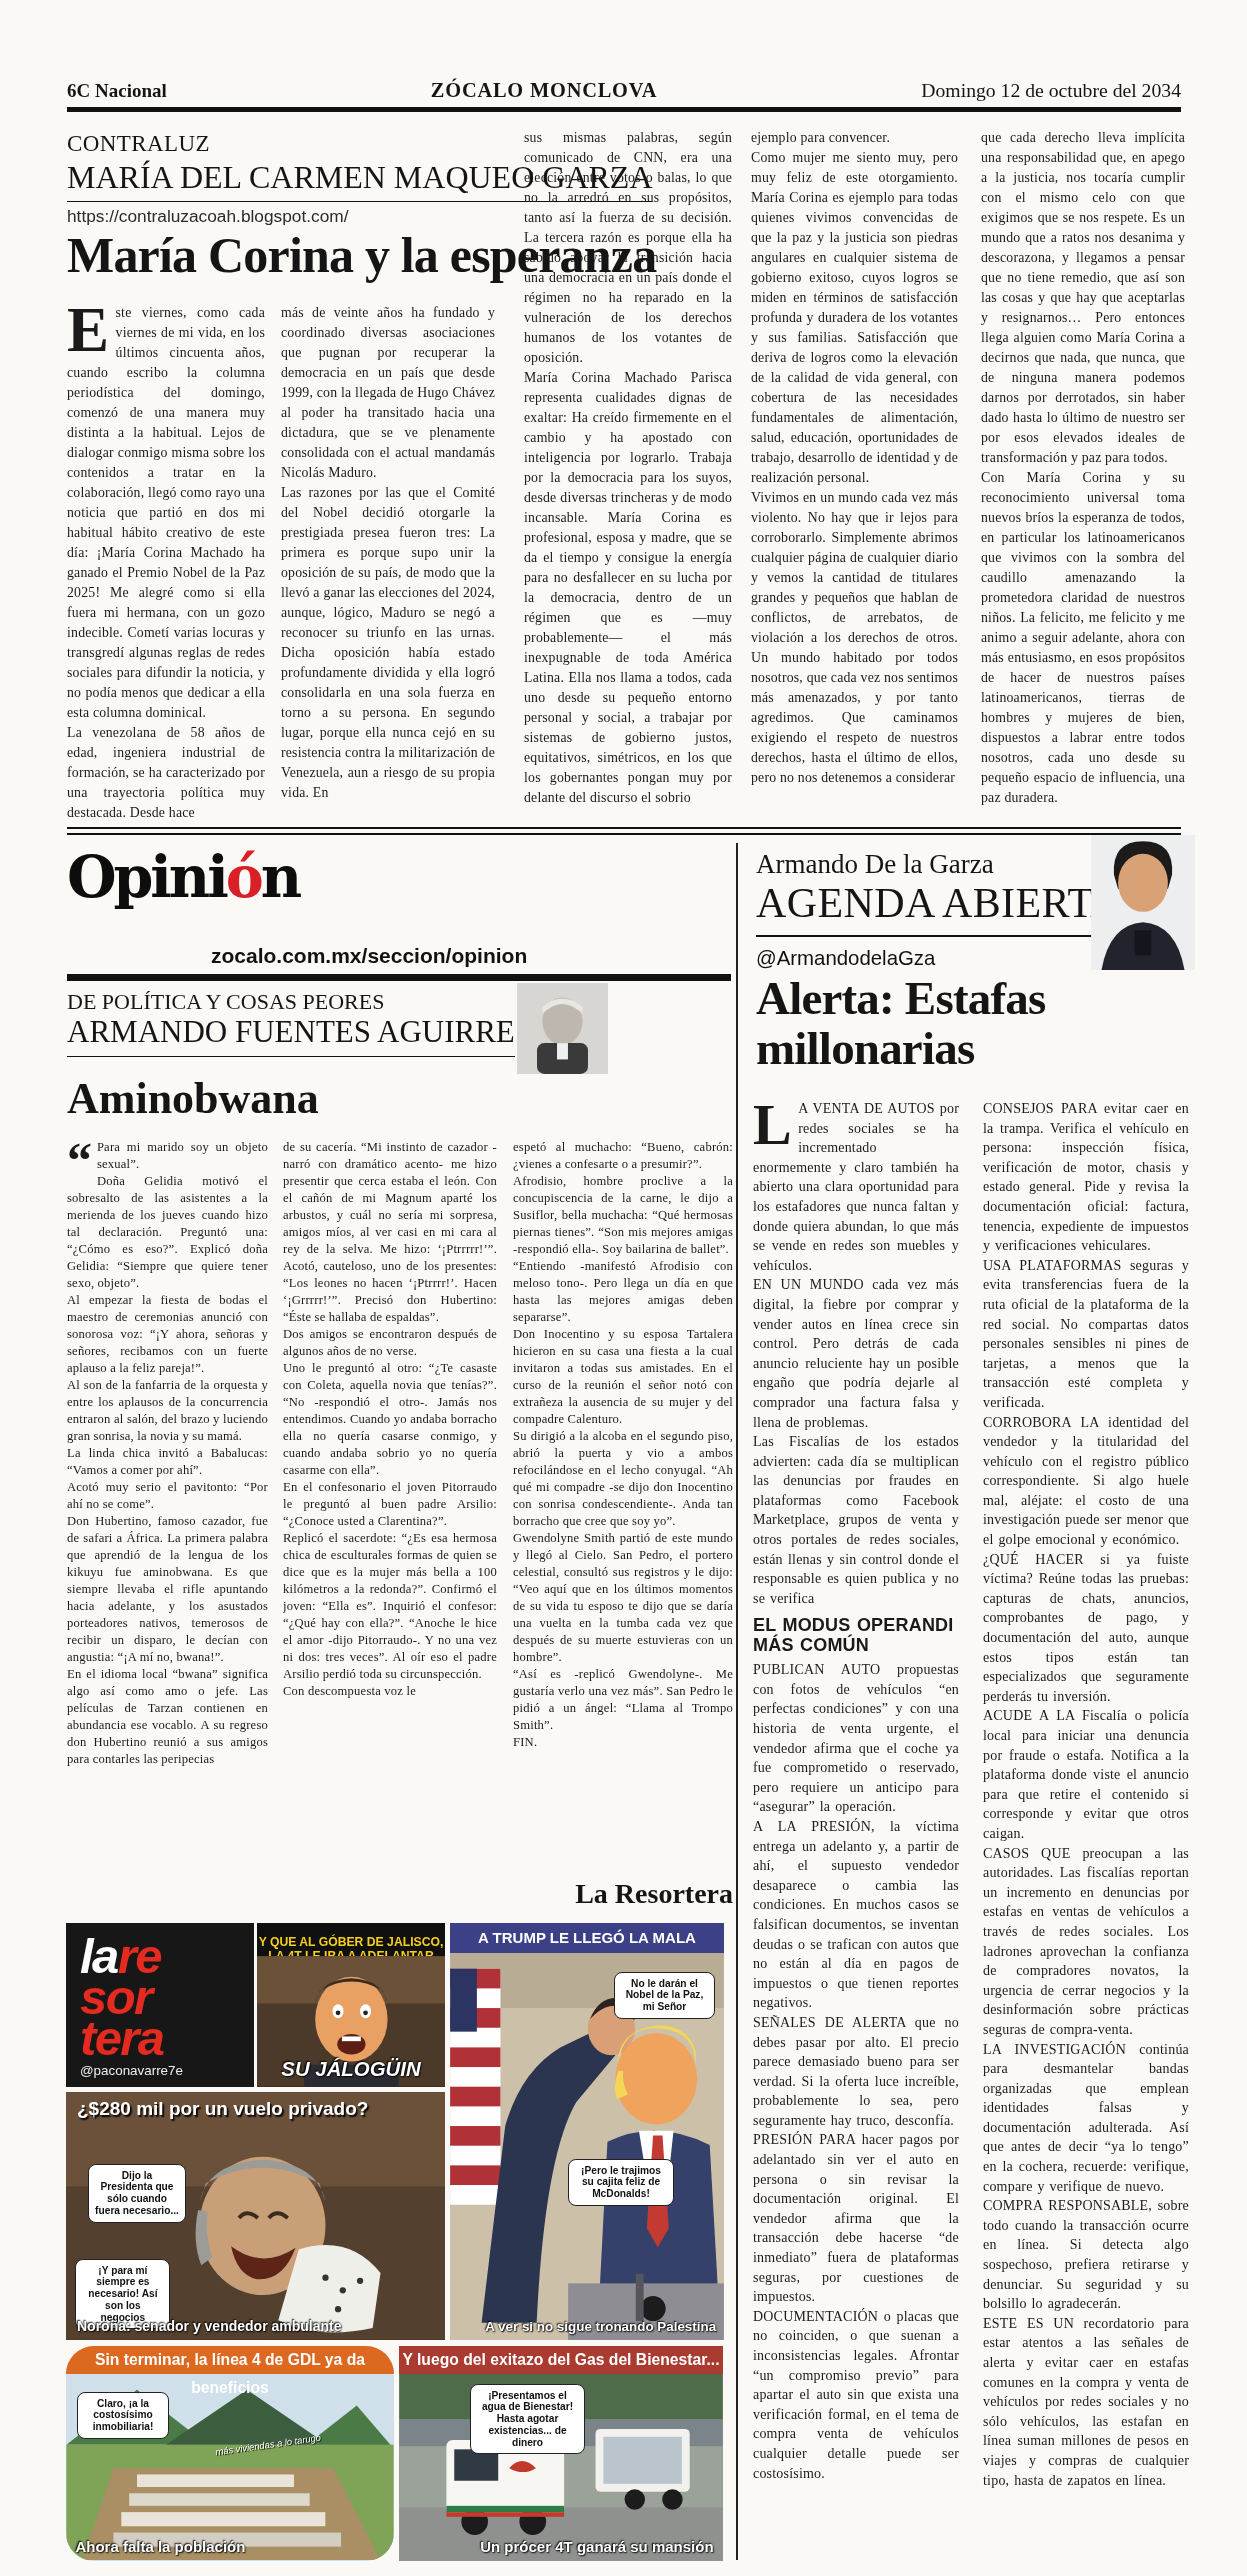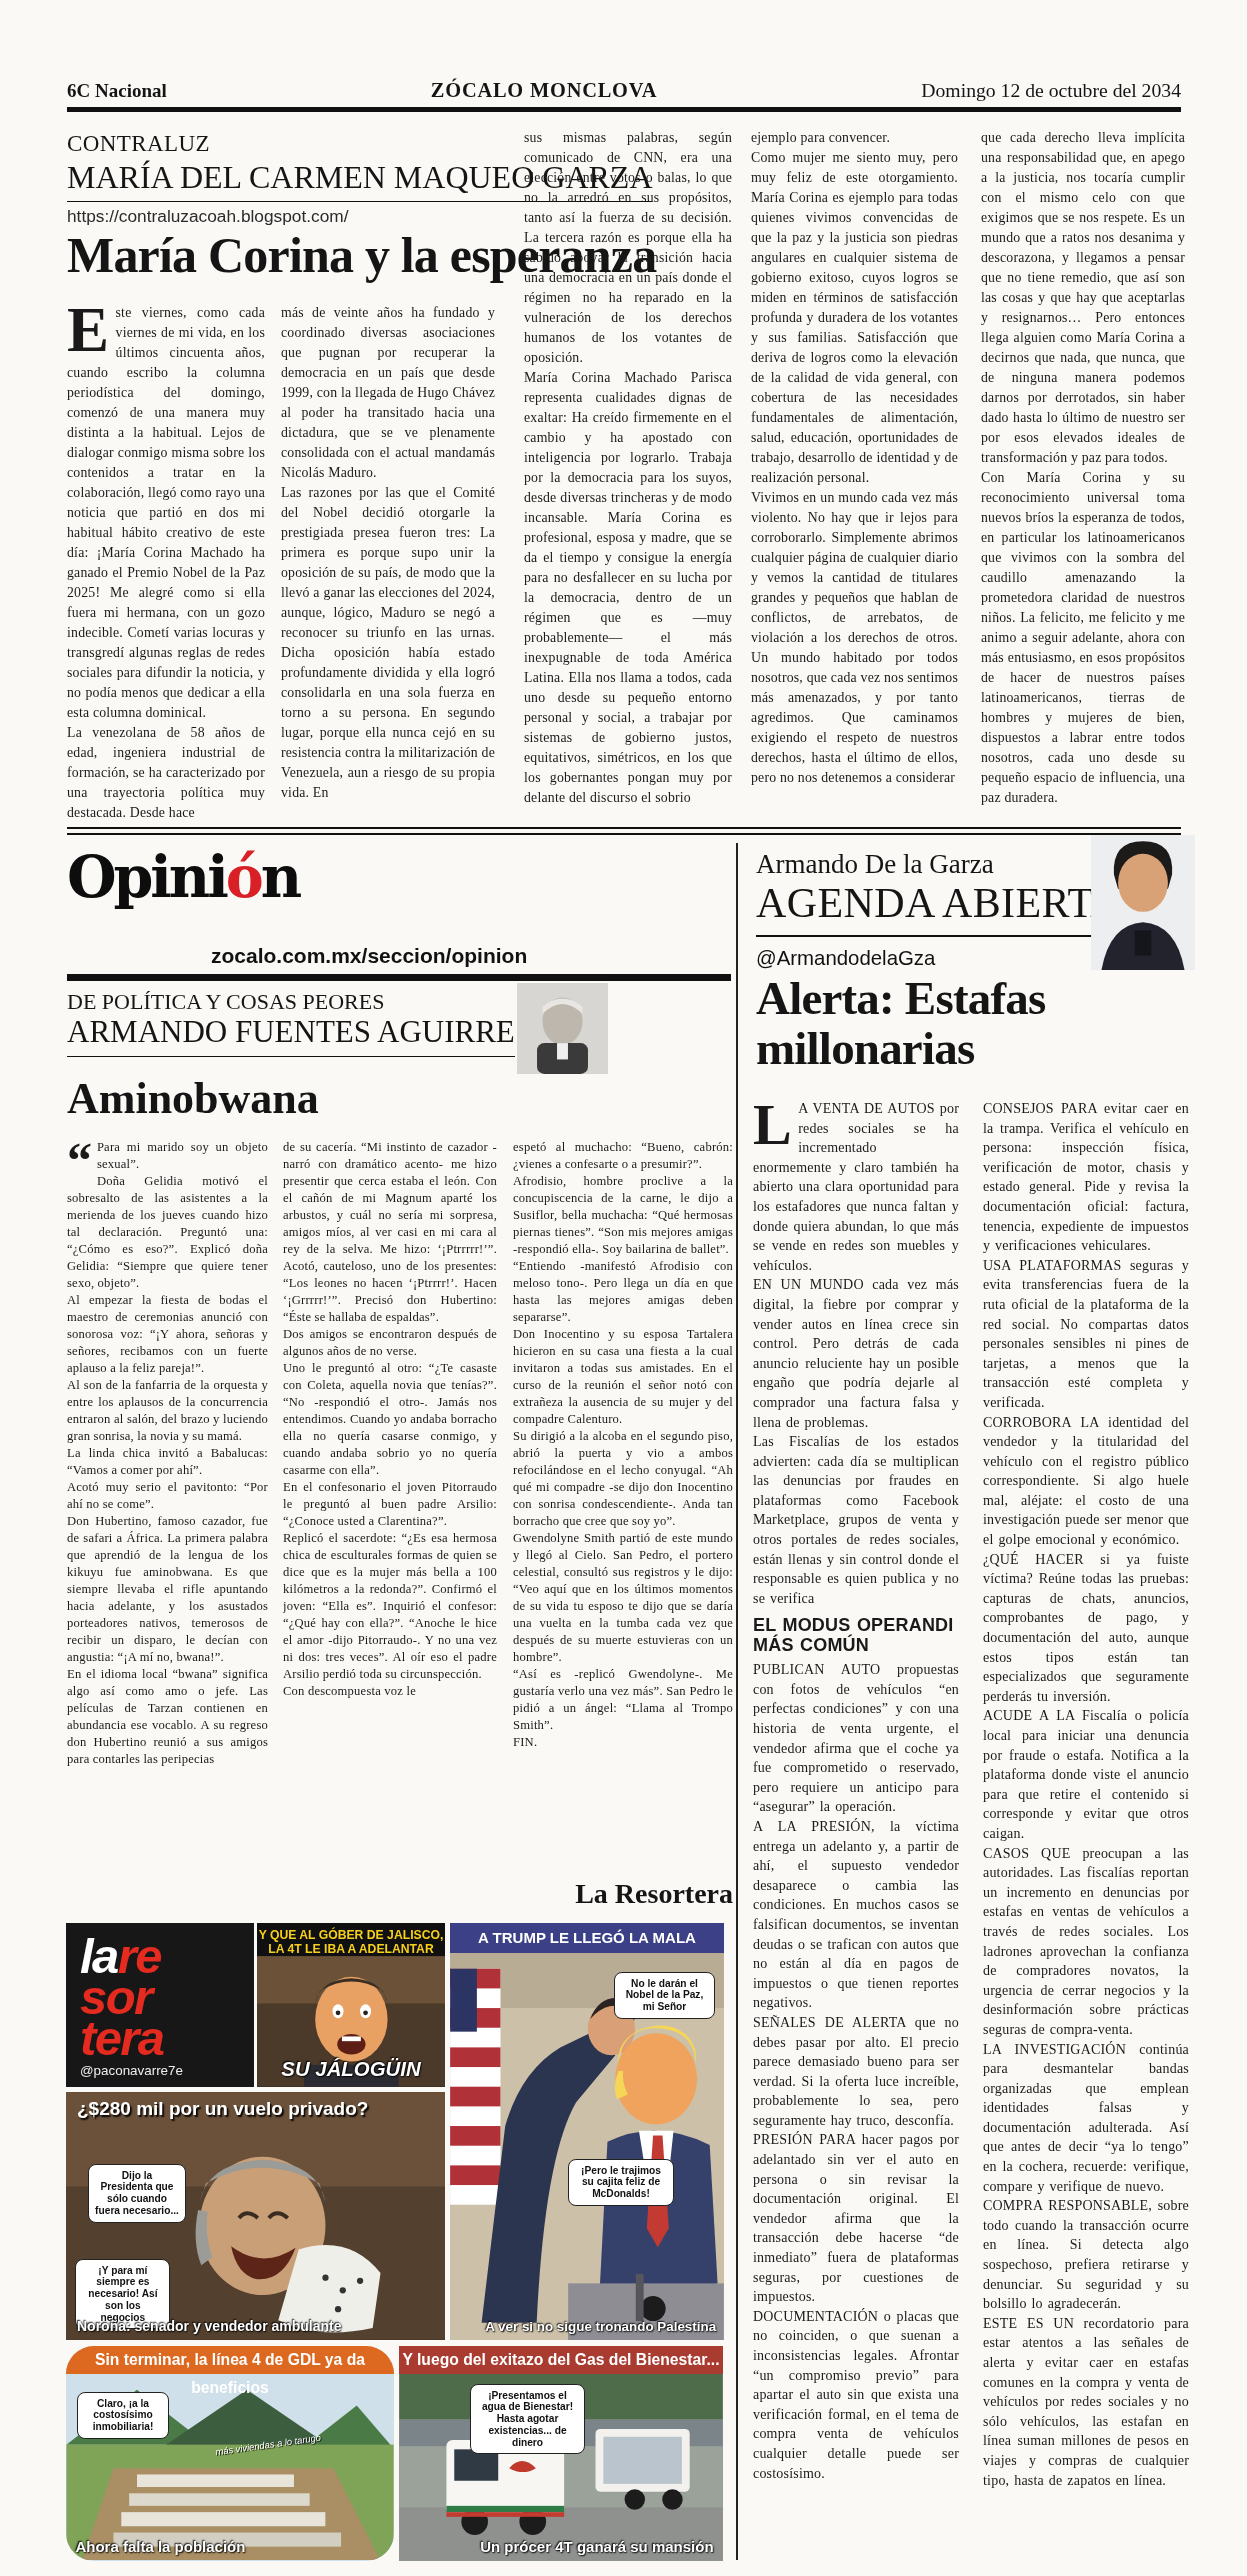--- a/index.html
+++ b/index.html
@@ -80,21 +80,21 @@
            text-shadow:0.8px 0.8px 1.6px #000,-0.8px -0.8px 1.6px #000;}
 
   #cx-logo{left:0;top:0;width:188px;height:164px;background:#171717;}
   #cx-logo .l1{position:absolute;left:14px;top:11px;font-family:"Liberation Sans",sans-serif;
                font-weight:bold;font-style:italic;font-size:49px;line-height:44px;letter-spacing:-1.6px;}
   #cx-logo .white{color:#fff;} #cx-logo .red{color:#e52a20;}
   #cx-handle{position:absolute;left:14px;bottom:9.4px;color:#eee;font-family:"Liberation Sans",sans-serif;font-size:13.4px;}
 
   #cx-jal{left:191px;top:0;width:188px;height:164px;background:#101010;}
   #cx-jal .yellow{position:absolute;left:0;top:0;width:100%;color:#f6d01c;text-align:center;
-        font-family:"Liberation Sans",sans-serif;font-weight:bold;font-size:12.2px;line-height:14px;padding-top:5px;}
+        font-family:"Liberation Sans",sans-serif;font-weight:bold;font-size:12.2px;line-height:14px;padding-top:12px;}
   #cx-jal .scene{position:absolute;left:0;top:33px;width:100%;height:131px;}
   #cx-jal .cap{left:0;right:0;bottom:6.3px;text-align:center;font-size:20.4px;font-style:italic;}
 
   #cx-trump{left:384px;top:0;width:274px;height:417px;background:#c9bca6;}
   #cx-trump .banner{height:30px;background:#3c4087;font-size:15px;line-height:30px;}
   #cx-trump .cap{left:0;right:7.9px;bottom:6.3px;text-align:right;font-size:13.4px;}
 
   #cx-nor{left:0;top:169px;width:379px;height:248px;background:linear-gradient(140deg,#5d4430,#241a12);}
   #cx-nor .title{position:absolute;left:11px;top:6.3px;color:#fff;font-family:"Liberation Sans",sans-serif;
         font-weight:bold;font-size:19px;text-shadow:1.6px 1.6px 1.6px #000;}

